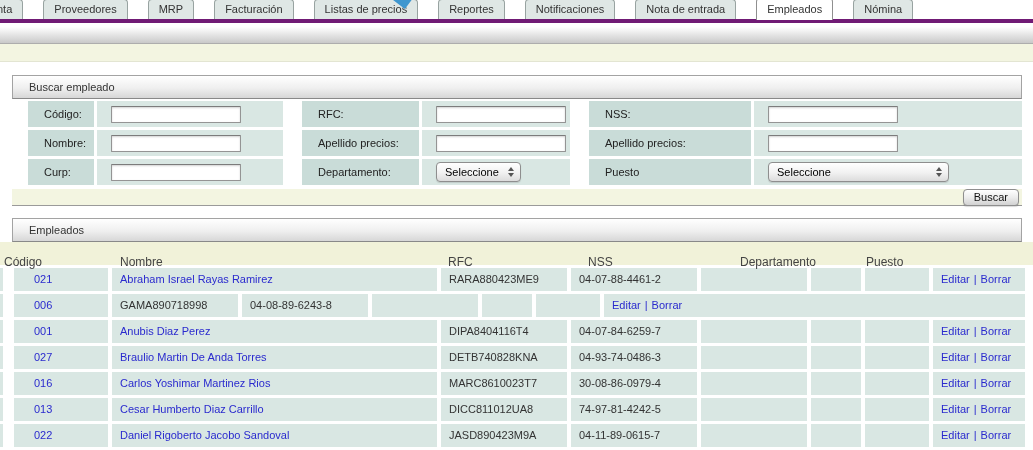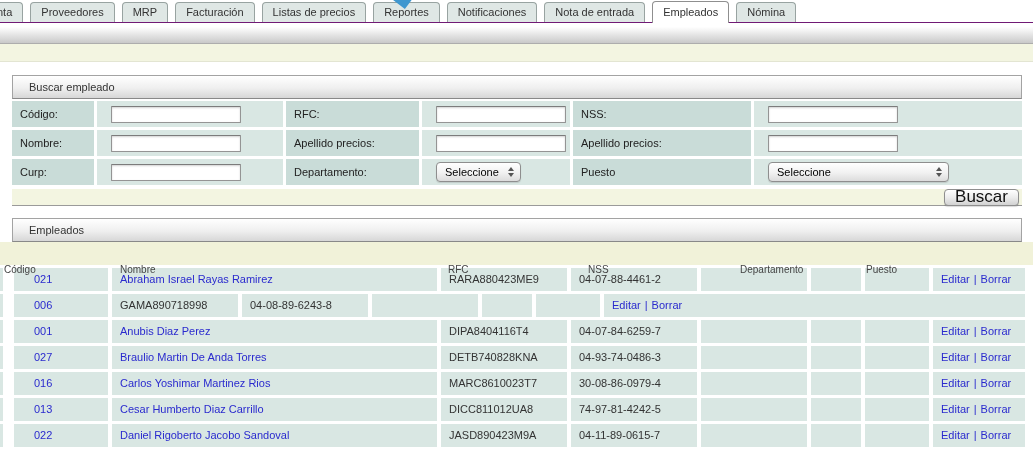--- a/index.html
+++ b/index.html
@@ -1,21 +1,21 @@
 <!DOCTYPE html>
 <html style="--link: #2a2ace; --labelcell: #c9dcd8; --fieldcell: #d9e7e3; --theader: #f1f2d9; --cream: #f3f5e1;"><head>
 <meta charset="utf-8">
 <style>
   * { margin:0; padding:0; box-sizing:border-box; }
   body { font-family:"Liberation Sans", sans-serif; background:#fff; }
   .screen { position:relative; width:1033px; height:450px; overflow:hidden; background:#fff; }
 
   
-  .tabbar { position:relative; height:23px; border-bottom:1px solid #701a75;
-            display:flex; align-items:flex-end; gap:7px; }
+  .tabbar { position:relative; height:23px; border-bottom:4px solid #701a75;
+            display:flex; align-items:flex-end; gap:20px; }
   .tab { height:20px; line-height:19px; padding:0 10px; background:#dfe7e5;
          border:1px solid #98a3a1; border-bottom:none; border-radius:4px 4px 0 0;
          font-size:11px; color:#333; white-space:nowrap; cursor:pointer; }
   .tab:first-child { margin-left:-14px; }
   .tab.active { background:#fff; border-color:#8f8f8f; height:22px; line-height:21px;
                 margin-bottom:-1px; }
   .cursor-arrow { position:absolute; left:391px; top:-4px; width:0; height:0;
                   border-left:13px solid transparent; border-right:13px solid transparent;
                   border-top:13px solid #3f97cf; transform:rotate(-8deg); z-index:5; }
 
@@ -29,48 +29,48 @@
   .panel-header { height:24px; line-height:23px;
                   background:linear-gradient(#ffffff,#efefef 55%,#d7d7d7);
                   border:1px solid #a3a3a3; border-bottom:1px solid #898989;
                   font-size:11px; color:#333; padding-left:16px; }
   .panel2-header { margin:12px 11px 0 12px; }
 
   
   .form-grid { display:grid; grid-template-columns:82px 186px 133px 148px 178px auto;
                gap:3px; background:#fff; padding:2px 0; }
   .fcell { height:26px; display:flex; align-items:center; font-size:11px; color:#222;padding-left:8px; }
-  .cl { background:var(--labelcell,#c9dcd8); padding-left:8px; }
+  .cl { background:var(--labelcell,#c9dcd8); padding-left:16px;margin-left:16px; }
   .cf { background:var(--fieldcell,#d9e7e3); }
   input.txt { width:130px; height:17px; margin-left:6px; border:1px solid #949494;
               border-top-color:#7c7c7c; background:#fff; font-size:11px; padding:1px 3px;
               box-shadow:inset 0 1px 2px rgba(0,0,0,.18); border-radius:1px; }
   .select { height:20px; margin-left:6px; display:flex; align-items:center;
             border:1px solid #8e8e8e; border-radius:4px; cursor:pointer;
             background:linear-gradient(#ffffff,#f1f1f1 55%,#dcdcdc);
             box-shadow:0 1px 1px rgba(0,0,0,.12); font-size:11px; color:#000; }
   .sel-narrow { width:85px; } .sel-wide { width:181px; }
   .sel-value { flex:1; padding-left:8px; white-space:nowrap; overflow:hidden; }
   .sel-arrows { width:16px; display:flex; flex-direction:column; align-items:center; gap:2px;
                 padding-right:2px; }
   .sel-arrows i { display:block; width:0; height:0; border:3px solid transparent; }
   .sel-arrows .up { border-bottom:4px solid #555; }
   .sel-arrows .down { border-top:4px solid #555; }
 
   .panel-footer { height:19px; background:var(--cream,#f3f5e1); border-top:2px solid #fff;
                   border-bottom:1px solid #9a9a9a; display:flex; justify-content:flex-end;
                   align-items:center; padding:0 3px; }
-  .btn { height:17px; font-size:17px; line-height:14px; padding:0 10px; color:#111;
+  .btn { height:17px; font-size:11px; line-height:14px; padding:0 10px; color:#111;
          border:1px solid #8e8e8e; border-radius:4px; cursor:pointer;
          background:linear-gradient(#ffffff,#ececec 50%,#d2d2d2);
          box-shadow:0 1px 1px rgba(0,0,0,.15);margin-left:28px; }
 
   
   .thead { position:relative; height:23px; background:var(--theader,#f1f2d9); }
-  .th { position:absolute; top:16px; line-height:23px; font-size:10px; color:#444; }
+  .th { position:absolute; top:9px; line-height:23px; font-size:12px; color:#444; }
   .th0{left:4px} .th1{left:120px} .th2{left:448px} .th3{left:588px} .th4{left:740px} .th5{left:866px}
 
   .trow { display:flex; height:23px; margin-top:3px; font-size:11px; line-height:23px;
           color:#333; }
   .tc { background:var(--fieldcell,#d9e7e3); margin-right:4px; white-space:nowrap; overflow:hidden; }
   .c0 { width:3px; margin-right:11px; }
   .c1 { width:94px;  padding-left:20px; }
   .c2 { width:325px; padding-left:8px; }
   .c3 { width:126px; padding-left:8px; }
   .c4 { width:126px; padding-left:8px; }

